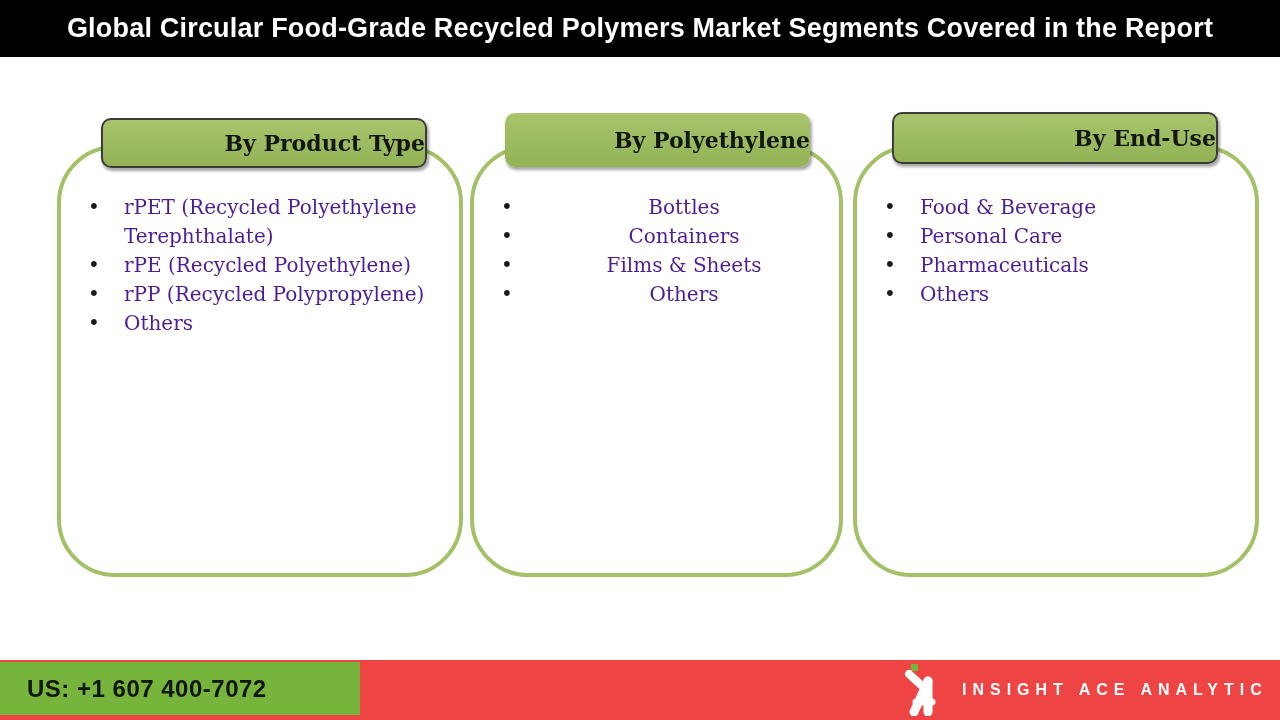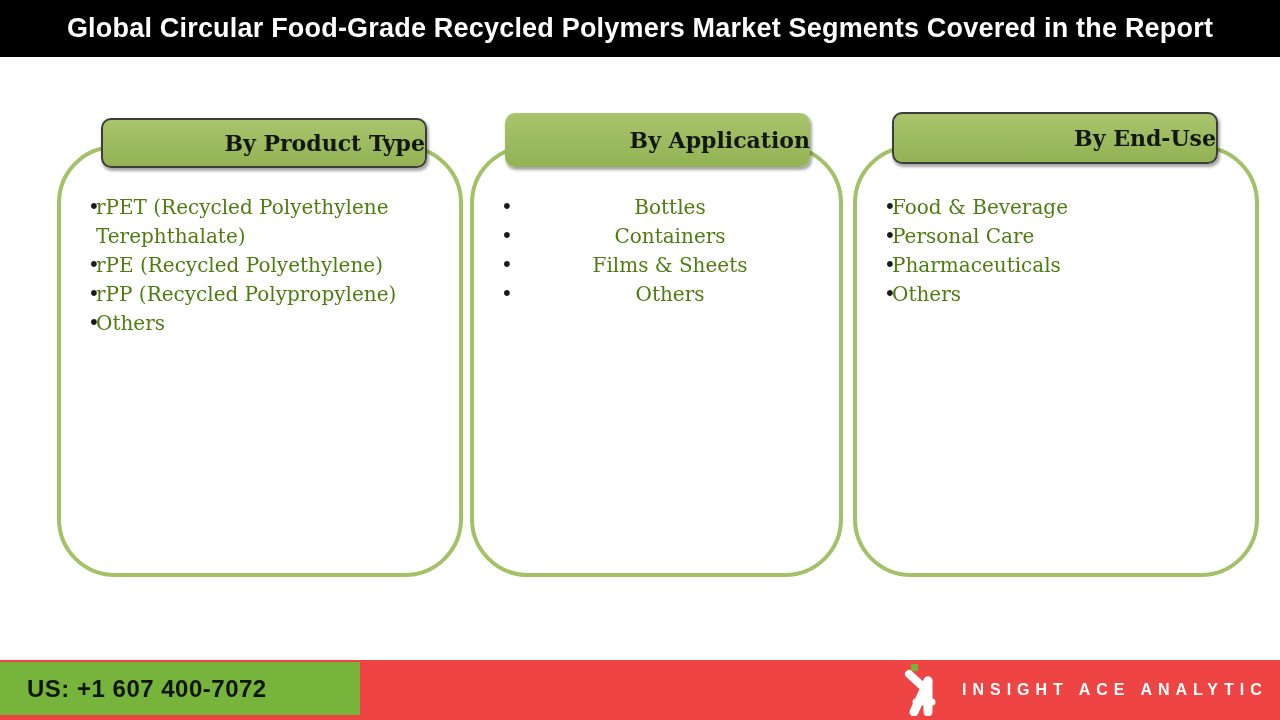--- a/index.html
+++ b/index.html
@@ -41,22 +41,22 @@
     font-size:22px; color:#131711; white-space:nowrap;
   }
   .tab-1 { left:101px; top:118px; width:326px; height:50px; border:2px solid #3c3c3c; }
   .tab-2 { left:505px; top:113px; width:305px; height:54px; }
   .tab-3 { left:892px; top:112px; width:326px; height:52px; border:2px solid #3c3c3c; }
 
   .seg-list {
     margin:0; padding:44px 8px 0 0; list-style:none;
   }
   .seg-list li {
-    position:relative; padding-left:35px;
-    font-size:20px; line-height:29px; color:#4d7c0f;
+    position:relative; padding-left:63px;
+    font-size:20px; line-height:29px; color:#4c1d95;
   }
   .seg-list li::before {
     content:"\2022";
     position:absolute; left:27px; top:0;
     font-size:20px; line-height:29px; color:#1a1a1a;
   }
 
   
   .footer-bar {
     position:absolute; left:0; top:660px; width:1280px; height:60px;
@@ -102,21 +102,21 @@
 
   <section class="panel panel-2">
     <ul class="seg-list">
       <li>Bottles</li>
       <li>Containers</li>
       <li>Films &amp; Sheets</li>
       <li>Others</li>
     </ul>
   </section>
   <div class="tab tab-2">
-    <span>By Application</span>
+    <span>By Polyethylene</span>
   </div>
 
   <section class="panel panel-3">
     <ul class="seg-list">
       <li>Food &amp; Beverage</li>
       <li>Personal Care</li>
       <li>Pharmaceuticals</li>
       <li>Others</li>
     </ul>
   </section>

